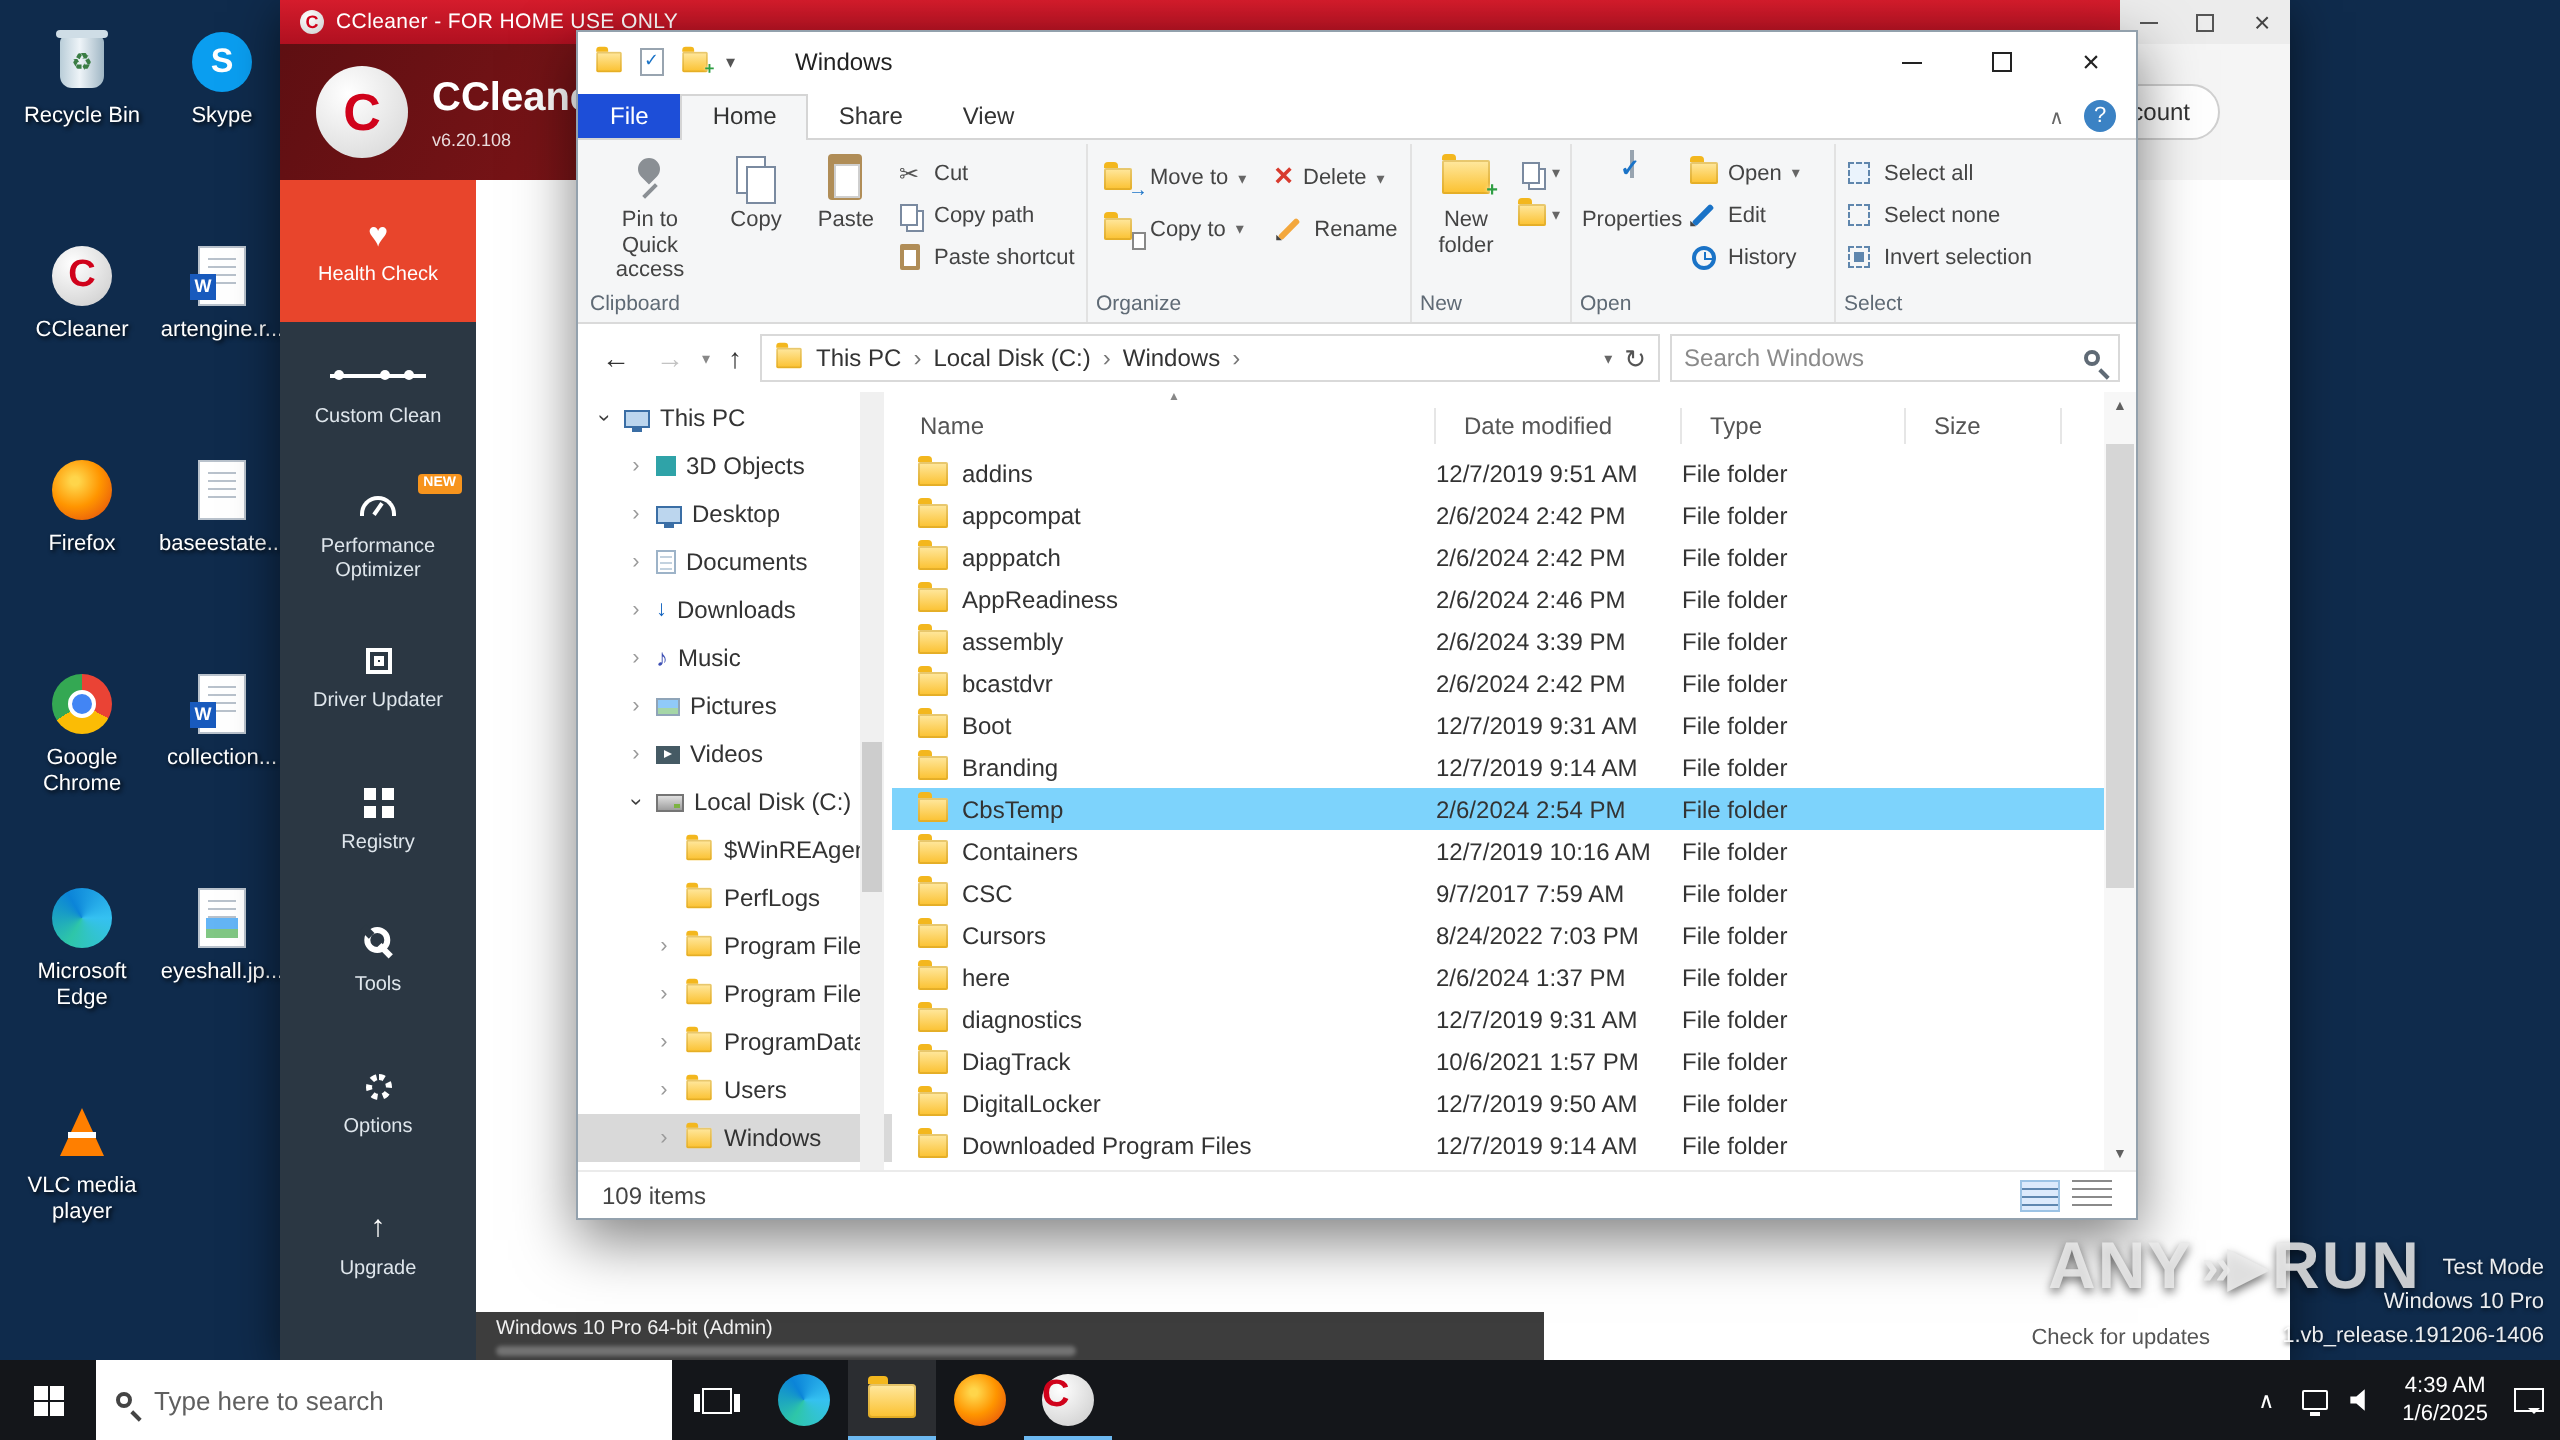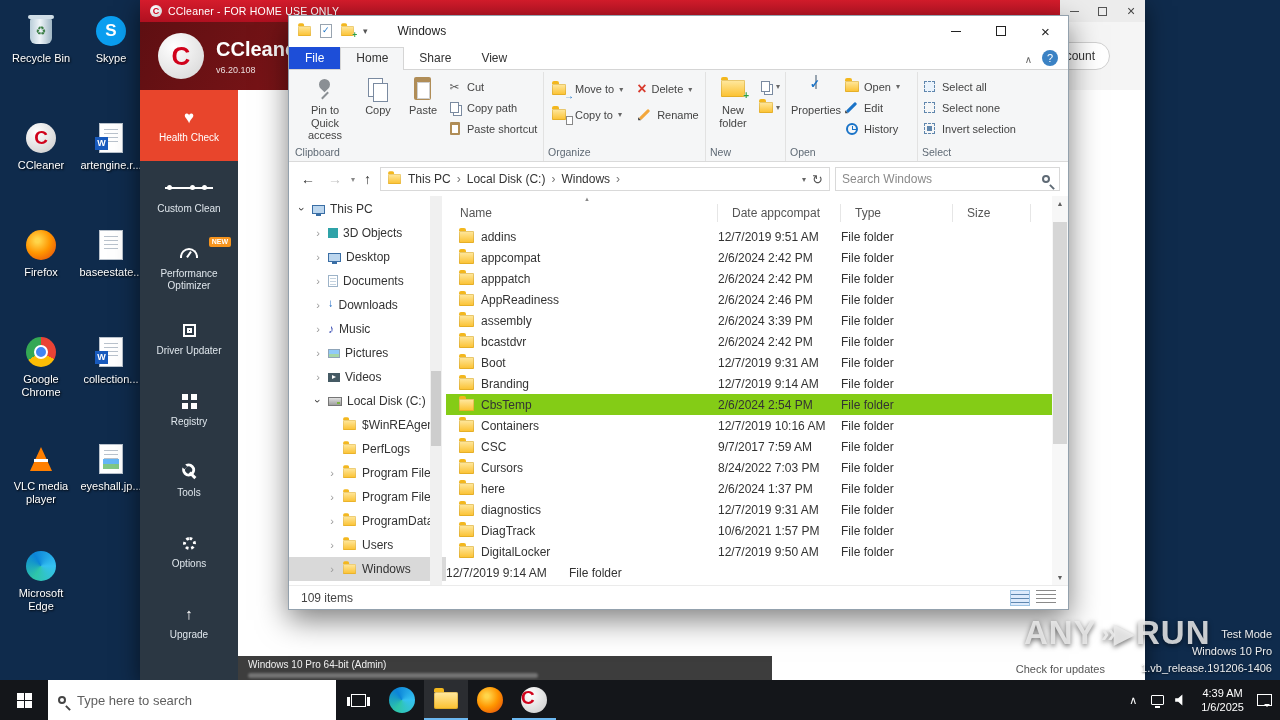--- a/index.html
+++ b/index.html
@@ -206,21 +206,21 @@
   .tree-thumb { position:absolute; left:1px; right:1px; top:175px; height:75px; background:#cdcdcd; }
 
   .list { flex:1; position:relative; font-size:12px; color:#333; display:flex; flex-direction:column; }
   .lheader { height:26px; flex:0 0 auto; display:flex; align-items:flex-end; color:#555; position:relative; }
   .sort-chev { position:absolute; left:138px; top:0; font-size:6px; color:#888; }
   .hc { padding-left:14px; border-right:1px solid #e6e6e6; height:18px; line-height:18px; }
   .hc-name { width:272px; } .hc-date { width:123px; } .hc-type { width:112px; } .hc-size { width:78px; }
   .hc-fill { flex:1; border-right:none; }
   .lrows { margin-top:4px; }
   .lrow { height:21px; display:flex; align-items:center; }
-  .lrow.sel { background:#84cc16; }
+  .lrow.sel { background:#7dd3fc; }
   .c-name { width:272px; display:flex; align-items:center; gap:7px; padding-left:13px; }
   .c-date { width:123px; } .c-type { width:112px; } .c-size { width:78px; }
   .list-sb { position:absolute; right:0; top:0; bottom:0; width:16px; background:#f7f7f7;
     display:flex; flex-direction:column; align-items:center; }
   .sb-ar { font-size:7px; color:#606060; padding:4px 0; }
   .sb-thumb { position:absolute; top:26px; left:1px; right:1px; height:222px; background:#d6d6d6; }
   .sb-down { position:absolute; bottom:0; }
 
   .exp-status { height:24px; flex:0 0 auto; border-top:1px solid #ebebeb; display:flex; align-items:center;
     padding:0 12px; font-size:12px; color:#444; }
@@ -293,29 +293,29 @@
     <span class="lbl">Firefox</span>
   </div>
   <div class="dicon">
     <span class="glyph">
         <span class="g-circle chrome-g"></span>
       </span>
     <span class="lbl">Google Chrome</span>
   </div>
   <div class="dicon">
     <span class="glyph">
+        <span class="g-circle edge-g"></span>
+      </span>
+    <span class="lbl">Microsoft Edge</span>
+  </div>
+  <div class="dicon">
+    <span class="glyph">
         <span class="vlc-cone"></span>
       </span>
     <span class="lbl">VLC media player</span>
-  </div>
-  <div class="dicon">
-    <span class="glyph">
-        <span class="g-circle edge-g"></span>
-      </span>
-    <span class="lbl">Microsoft Edge</span>
   </div>
   <div class="dicon">
     <span class="glyph">
         <span class="g-circle skype-g"></span>
       </span>
     <span class="lbl">Skype</span>
   </div>
   <div class="dicon">
     <span class="glyph">
         <span class="page word">
@@ -717,21 +717,21 @@
       </div>
       <div class="tree-sb">
           <div class="tree-thumb"></div>
         </div>
     </div>
 
     <div class="list">
       <div class="lheader">
         <span class="sort-chev">▲</span>
         <div class="hc hc-name">Name</div>
-        <div class="hc hc-date">Date appcompat</div>
+        <div class="hc hc-date">Date modified</div>
         <div class="hc hc-type">Type</div>
         <div class="hc hc-size">Size</div>
         <div class="hc hc-fill"></div>
       </div>
       <div class="lrows">
         <div class="lrow">
           <div class="c-name">
               <span class="fol"></span>
               <span>addins</span>
             </div>
@@ -868,20 +868,24 @@
         <div class="lrow">
           <div class="c-name">
               <span class="fol"></span>
               <span>DigitalLocker</span>
             </div>
           <div class="c-date">12/7/2019 9:50 AM</div>
           <div class="c-type">File folder</div>
           <div class="c-size"></div>
         </div>
         <div class="lrow">
+          <div class="c-name">
+              <span class="fol"></span>
+              <span>Downloaded Program Files</span>
+            </div>
           <div class="c-date">12/7/2019 9:14 AM</div>
           <div class="c-type">File folder</div>
           <div class="c-size"></div>
         </div>
       </div>
       <div class="list-sb">
         <span class="sb-ar">▲</span>
         <div class="sb-thumb"></div>
         <span class="sb-ar sb-down">▼</span>
       </div>

